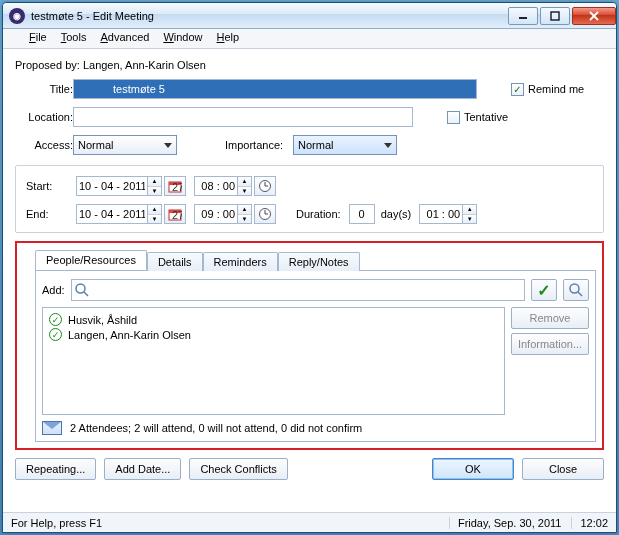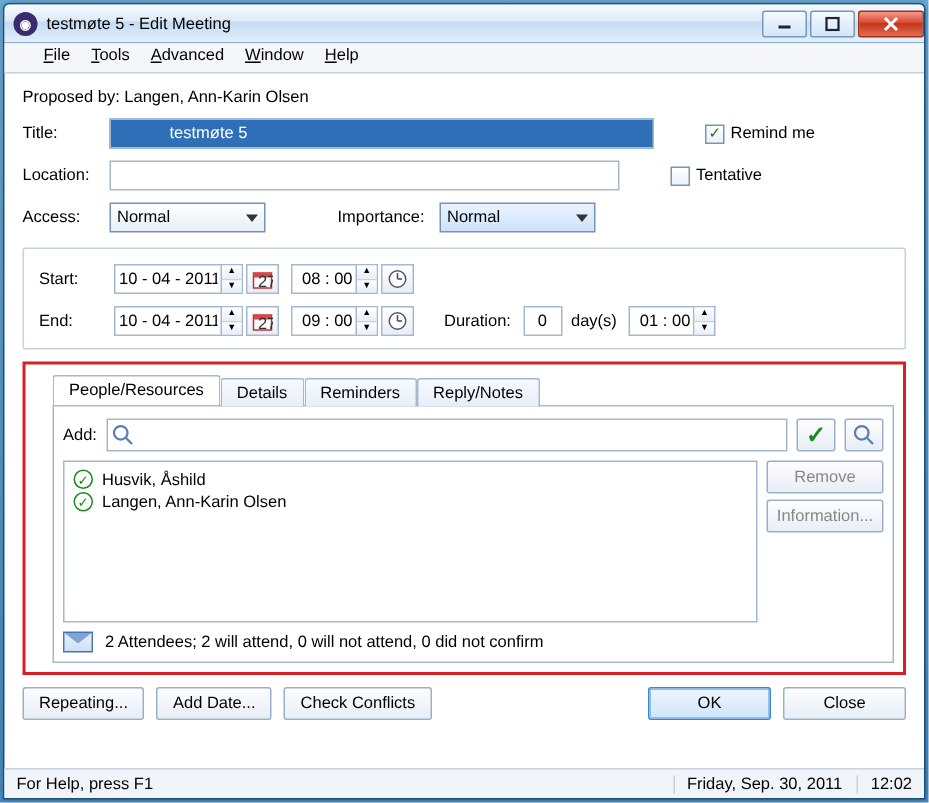--- a/index.html
+++ b/index.html
@@ -10,21 +10,21 @@
   .titlebar .title { margin-left: 6px; color: #000; }
   .titlebar .spacer { flex: 1; }
   .winbtn { width: 30px; height: 18px; margin-left: 2px; border: 1px solid #7a99b8; border-radius: 2px; display: flex; align-items: center; justify-content: center; background: linear-gradient(#f4f9ff,#d3e6f7); }
   .winbtn.close { width: 44px; background: linear-gradient(#f39b8d,#d9472e 45%,#c13419 46%,#e56a4e); border-color: #a0301b; color: #fff; font-weight: bold; }
   .winbtn svg { display:block; }
   .menubar { height: 20px; background: #f4f6f9; border-bottom: 1px solid #c8d2dc; display: flex; align-items: flex-start; padding: 0 20px; gap: 2px; }
   .menubar .mitem { padding: 2px 6px; }
   .mitem u { text-decoration: underline; }
   .content { flex: 1; padding: 10px 12px 0 12px; display: flex; flex-direction: column; }
   .row { display: flex; align-items: center; margin-bottom: 8px; }
-  .lbl { width: 58px; }
+  .lbl { width: 58px; text-align: right; }
   .lbls { width: 50px; }
   input.text { height: 20px; border: 1px solid #a6b8cd; padding: 1px 3px; background: #fff; }
   input.text.sel { background: #2f6fb8; color: #fff; }
   select.sel, .fakeselect { height: 20px; border: 1px solid #7693b6; background: linear-gradient(#fff,#e7eef8); padding: 0 18px 0 4px; position: relative; display: inline-flex; align-items: center; }
   .fakeselect::after { content: ""; position: absolute; right: 4px; top: 7px; border-left: 4px solid transparent; border-right: 4px solid transparent; border-top: 5px solid #333; }
   .fakeselect.hl { background: linear-gradient(#eaf3ff,#cde3fb); }
   .check { display: flex; align-items: center; gap: 4px; }
   .check .box { width: 13px; height: 13px; border: 1px solid #7595b5; background: linear-gradient(#fff,#e9f1fa); display: flex; align-items: center; justify-content: center; font-size: 10px; color: #1a6b1a; }
   .timesec { border: 1px solid #c8d2dc; border-radius: 2px; padding: 10px 10px 8px 10px; margin-top: 2px; margin-bottom: 8px; }
   .datebox { display: inline-flex; align-items: center; }
@@ -100,21 +100,21 @@
   <div class="content">
 
     <div class="row">
       <span>Proposed by:</span>
       <span>&nbsp;</span>
       <span>Langen, Ann-Karin Olsen</span>
     </div>
 
     <div class="row">
       <div class="lbl">Title:</div>
-      <input class="text sel" style="width: 363px; padding-left: 39px;" value="testmøte 5">
+      <input class="text sel" style="width: 404px; padding-left: 39px;" value="testmøte 5">
       <div style="width:34px"></div>
       <div class="check">
         <div class="box">✓</div>
         <span>Remind me</span>
       </div>
     </div>
 
     <div class="row">
       <div class="lbl">Location:</div>
       <input class="text" style="width: 340px;" value="">

